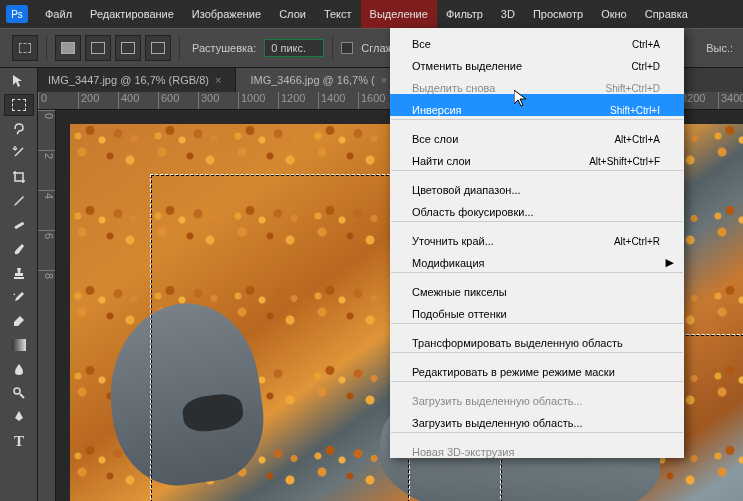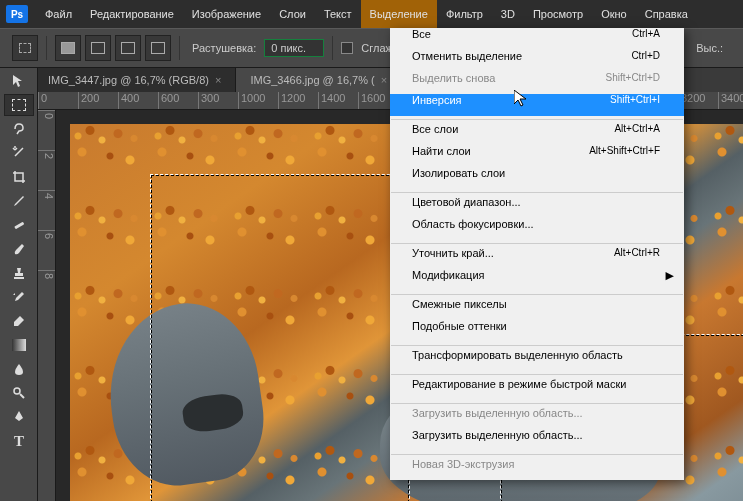--- a/index.html
+++ b/index.html
@@ -1,28 +1,28 @@
 <!DOCTYPE html>
 <html><head>
 <meta charset="utf-8">
 <style>
 *{margin:0;padding:0;box-sizing:border-box;font-family:Tahoma,Arial,sans-serif;font-size:11px;user-select:none}
 body{background:#1a1a1a;width:743px;height:501px;overflow:hidden;position:relative}
 .menubar{height:28px;background:#2d2d2d;display:flex;align-items:center;padding-left:6px;color:#e0e0e0}
-.ps-logo{width:22px;height:18px;background:#1473e6;color:#fff;display:flex;align-items:center;justify-content:center;font-weight:bold;font-size:10px;border-radius:2px;margin-right:8px}
+.ps-logo{width:22px;height:18px;background:#1473e6;color:#fff;display:flex;align-items:center;justify-content:center;font-weight:normal;font-size:10px;border-radius:2px;margin-right:8px}
 .menu-item{padding:4px 9px;height:28px;display:flex;align-items:center;cursor:pointer}
-.menu-item.active{background:#a16207}
+.menu-item.active{background:#7f1d1d}
 .options-bar{height:40px;background:#484848;border-top:1px solid #5a5a5a;border-bottom:1px solid #1a1a1a;display:flex;align-items:center;padding-left:12px;color:#ccc;gap:4px}
 .opt-icon{width:26px;height:26px;background:#383838;border:1px solid #222;display:flex;align-items:center;justify-content:center}
 .opt-sep{width:1px;height:24px;background:#333;margin:0 4px}
 .sq{width:14px;height:12px;border:1px solid #aaa}
 .opt-label{margin:0 4px;color:#ccc}
 .opt-input{background:#333;border:1px solid #15803d;color:#ccc;padding:2px 6px;width:60px}
 .cb{width:12px;height:12px;border:1px solid #888;background:#333;margin-right:4px}
-.opt-right{margin-left:auto;margin-right:20px;display:flex;align-items:center;gap:8px}
+.opt-right{margin-left:auto;margin-right:10px;display:flex;align-items:center;gap:8px}
 .tabbar{height:24px;background:#3a3a3a;display:flex;padding-left:34px}
 .tab{padding:0 14px;height:24px;display:flex;align-items:center;color:#bbb;background:#2d2d2d;border-right:1px solid #1a1a1a;gap:6px}
 .tab.active{background:#484848}
 .tab-close{color:#888;cursor:pointer}
 .toolbar{position:absolute;left:0;top:68px;width:38px;background:#484848;bottom:0;border-right:1px solid #1a1a1a}
 .tool{width:30px;height:22px;margin:2px 4px;display:flex;align-items:center;justify-content:center;color:#ddd;font-size:14px;position:relative}
 .tool.sel{background:#333;border:1px solid #222}
 .ruler-h{position:absolute;left:38px;top:92px;right:0;height:18px;background:#484848;border-bottom:1px solid #1a1a1a;display:flex;overflow:hidden;color:#999;font-size:9px}
 .ruler-h span{width:40px;text-align:left;border-left:1px solid #777;padding-left:2px;flex-shrink:0}
 .ruler-v{position:absolute;left:38px;top:110px;width:18px;bottom:0;background:#484848;border-right:1px solid #1a1a1a;display:flex;flex-direction:column;color:#999;font-size:9px;overflow:hidden}
@@ -40,21 +40,21 @@
  radial-gradient(circle at 75% 45%,#f0a838 4px,transparent 5px);
  background-size:80px 80px}
 .bird1{position:absolute;left:40px;top:180px;width:150px;height:180px;background:linear-gradient(175deg,#788288 0%,#687278 40%,#505860 100%);border-radius:60% 50% 40% 45%;transform:rotate(-8deg)}
 .bird1::after{content:"";position:absolute;left:70px;top:95px;width:60px;height:35px;background:#2a2e30;border-radius:40%}
 .bird2{position:absolute;left:310px;top:240px;width:280px;height:150px;background:linear-gradient(185deg,#98a4aa 0%,#808c92 30%,#586268 100%);border-radius:55% 48% 30% 40%}
 .bird2::before{content:"";position:absolute;right:-12px;top:50px;width:45px;height:40px;background:linear-gradient(170deg,#3a4044,#282c30);border-radius:50% 60% 40% 35%}
 .sel-box{position:absolute;border:1px dashed #fff;outline:1px dashed #000;outline-offset:-2px}
 .sel1{left:80px;top:50px;width:260px;height:340px}
 .sel2{left:430px;top:210px;width:260px;height:190px}
 .dropdown{position:absolute;left:390px;top:28px;width:294px;background:#f0f0f0;box-shadow:3px 3px 10px rgba(0,0,0,0.5);z-index:100}
-.dd-item{height:22px;display:flex;align-items:flex-start;padding:0 24px 0 22px;color:#000;position:relative}
+.dd-item{height:22px;display:flex;align-items:flex-end;padding:0 24px 0 22px;color:#000;position:relative}
 .dd-item.disabled{color:#888}
 .dd-item.highlight{background:#1e90ff;color:#fff}
 .dd-shortcut{margin-left:auto;font-size:10px}
 .dd-sep{height:1px;background:#ccc;margin:3px 1px}
 .dd-arrow{position:absolute;right:10px}
 .mm{width:12px;height:10px;border:1px dashed #aaa}
 .cursor{position:absolute;left:514px;top:90px;z-index:200;font-size:16px;color:#000;pointer-events:none}
 </style>
 </head>
 <body>
@@ -249,23 +249,20 @@
     </div>
     <div class="dd-sep"></div>
     <div class="dd-item">
       <span>Все слои</span>
       <span class="dd-shortcut">Alt+Ctrl+A</span>
     </div>
     <div class="dd-item">
       <span>Найти слои</span>
       <span class="dd-shortcut">Alt+Shift+Ctrl+F</span>
     </div>
-    <div class="dd-item">
-      <span>Изолировать слои</span>
-    </div>
     <div class="dd-sep"></div>
     <div class="dd-item">
       <span>Цветовой диапазон...</span>
     </div>
     <div class="dd-item">
       <span>Область фокусировки...</span>
     </div>
     <div class="dd-sep"></div>
     <div class="dd-item">
       <span>Уточнить край...</span>
@@ -281,21 +278,21 @@
     </div>
     <div class="dd-item">
       <span>Подобные оттенки</span>
     </div>
     <div class="dd-sep"></div>
     <div class="dd-item">
       <span>Трансформировать выделенную область</span>
     </div>
     <div class="dd-sep"></div>
     <div class="dd-item">
-      <span>Редактирование в режиме быстрой маски</span>
+      <span>Редактировать в режиме режиме маски</span>
     </div>
     <div class="dd-sep"></div>
     <div class="dd-item disabled">
       <span>Загрузить выделенную область...</span>
     </div>
     <div class="dd-item">
       <span>Загрузить выделенную область...</span>
     </div>
     <div class="dd-sep"></div>
     <div class="dd-item disabled">

